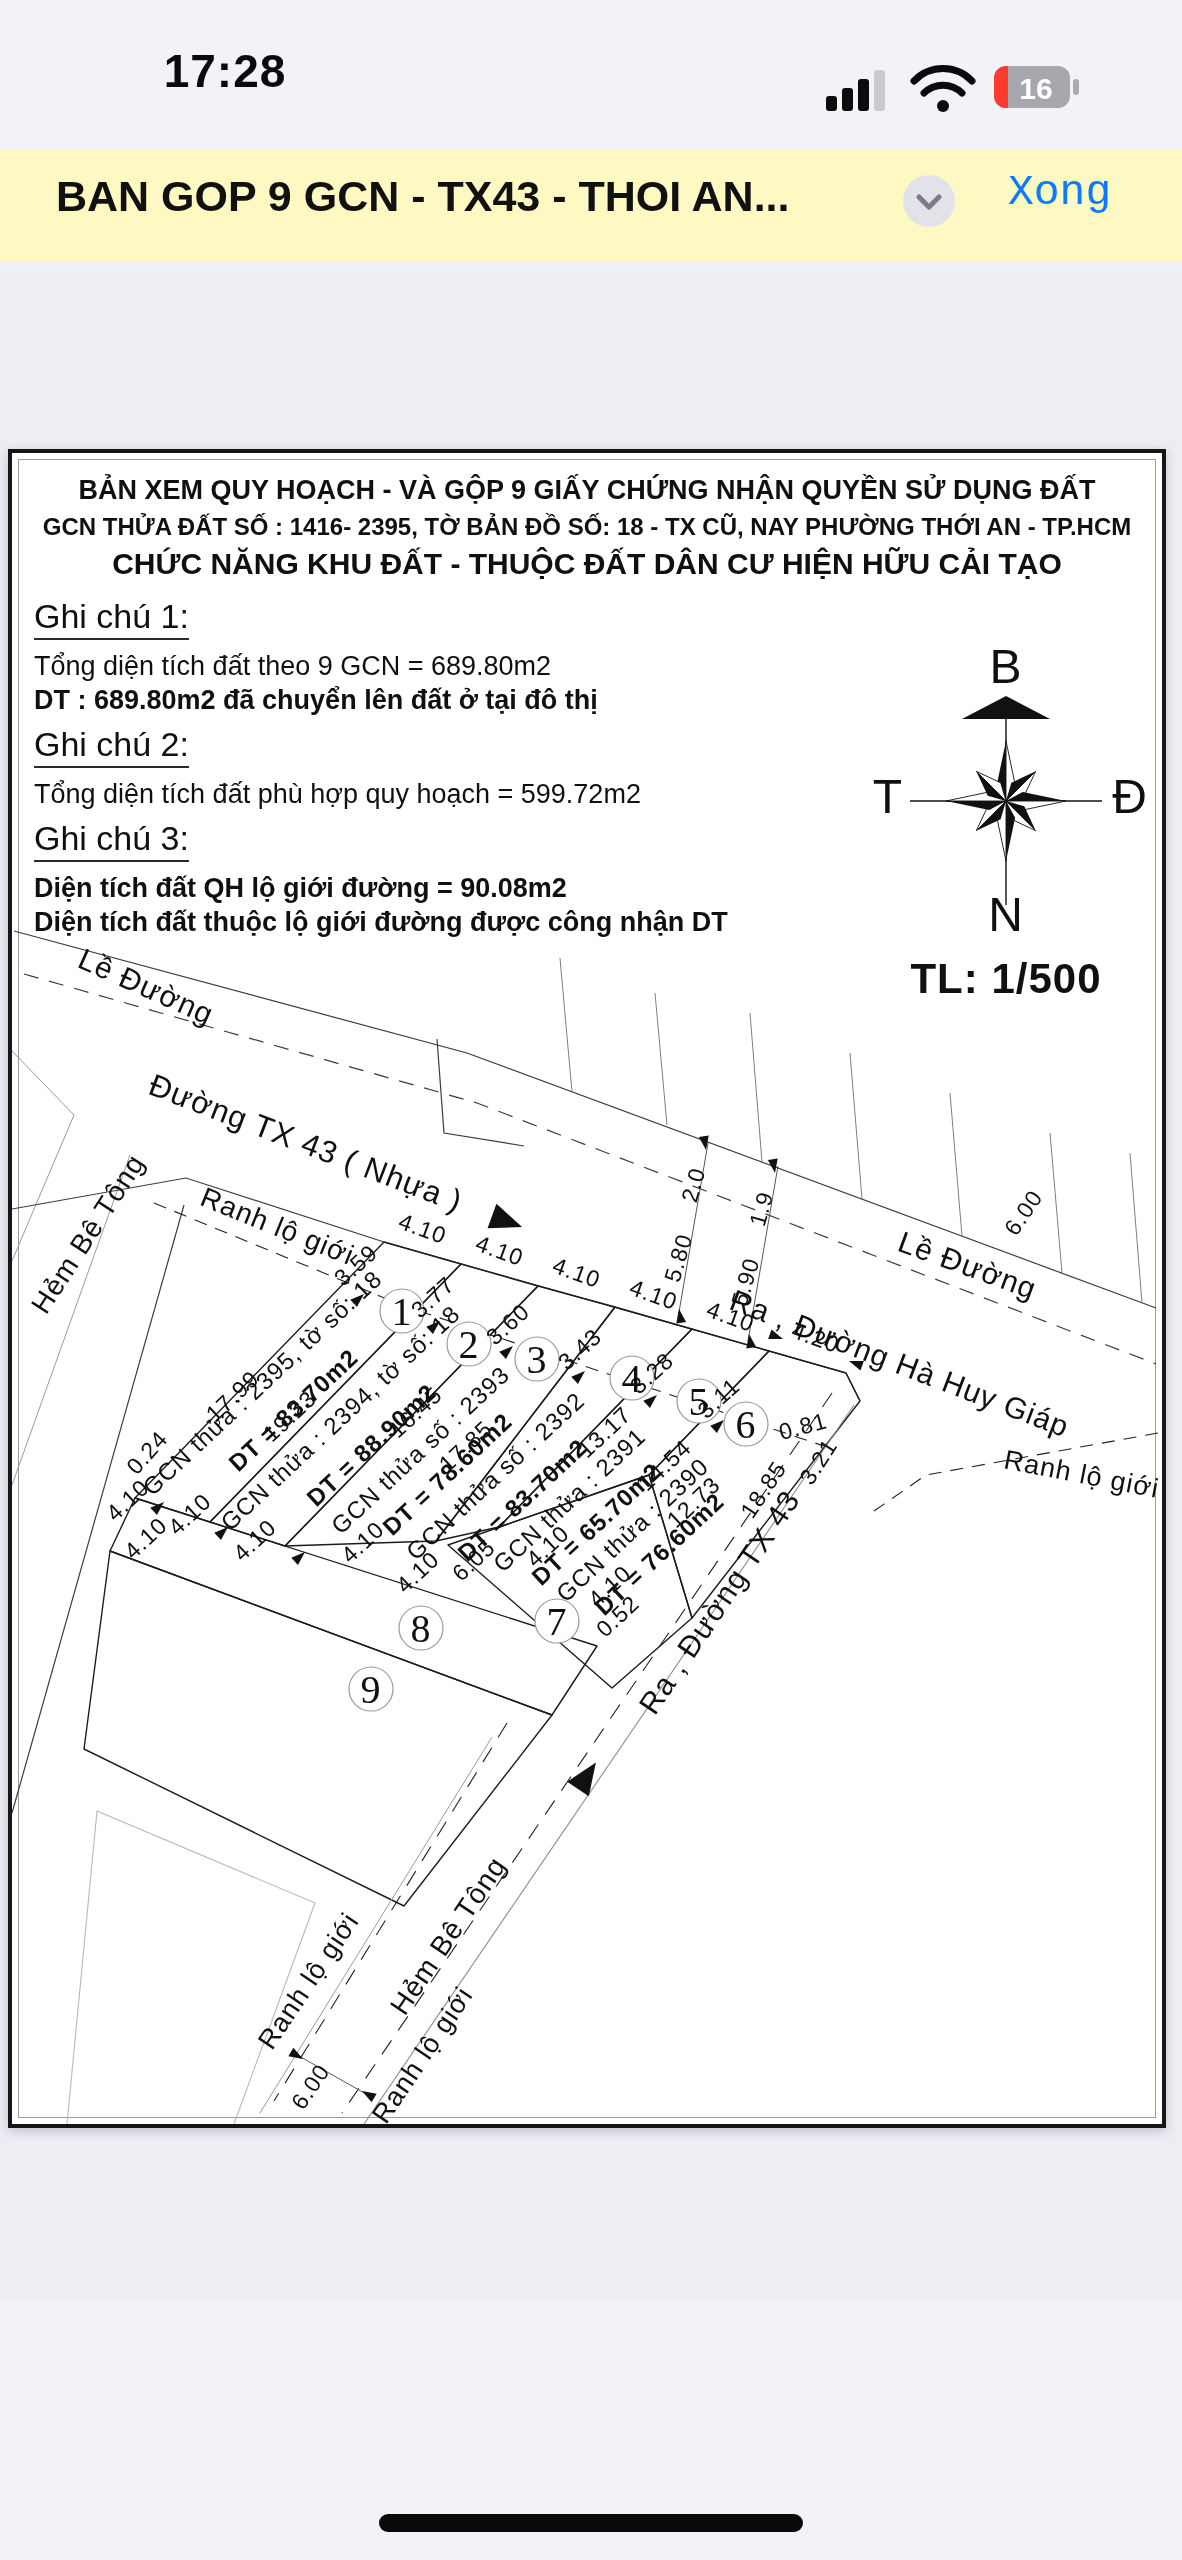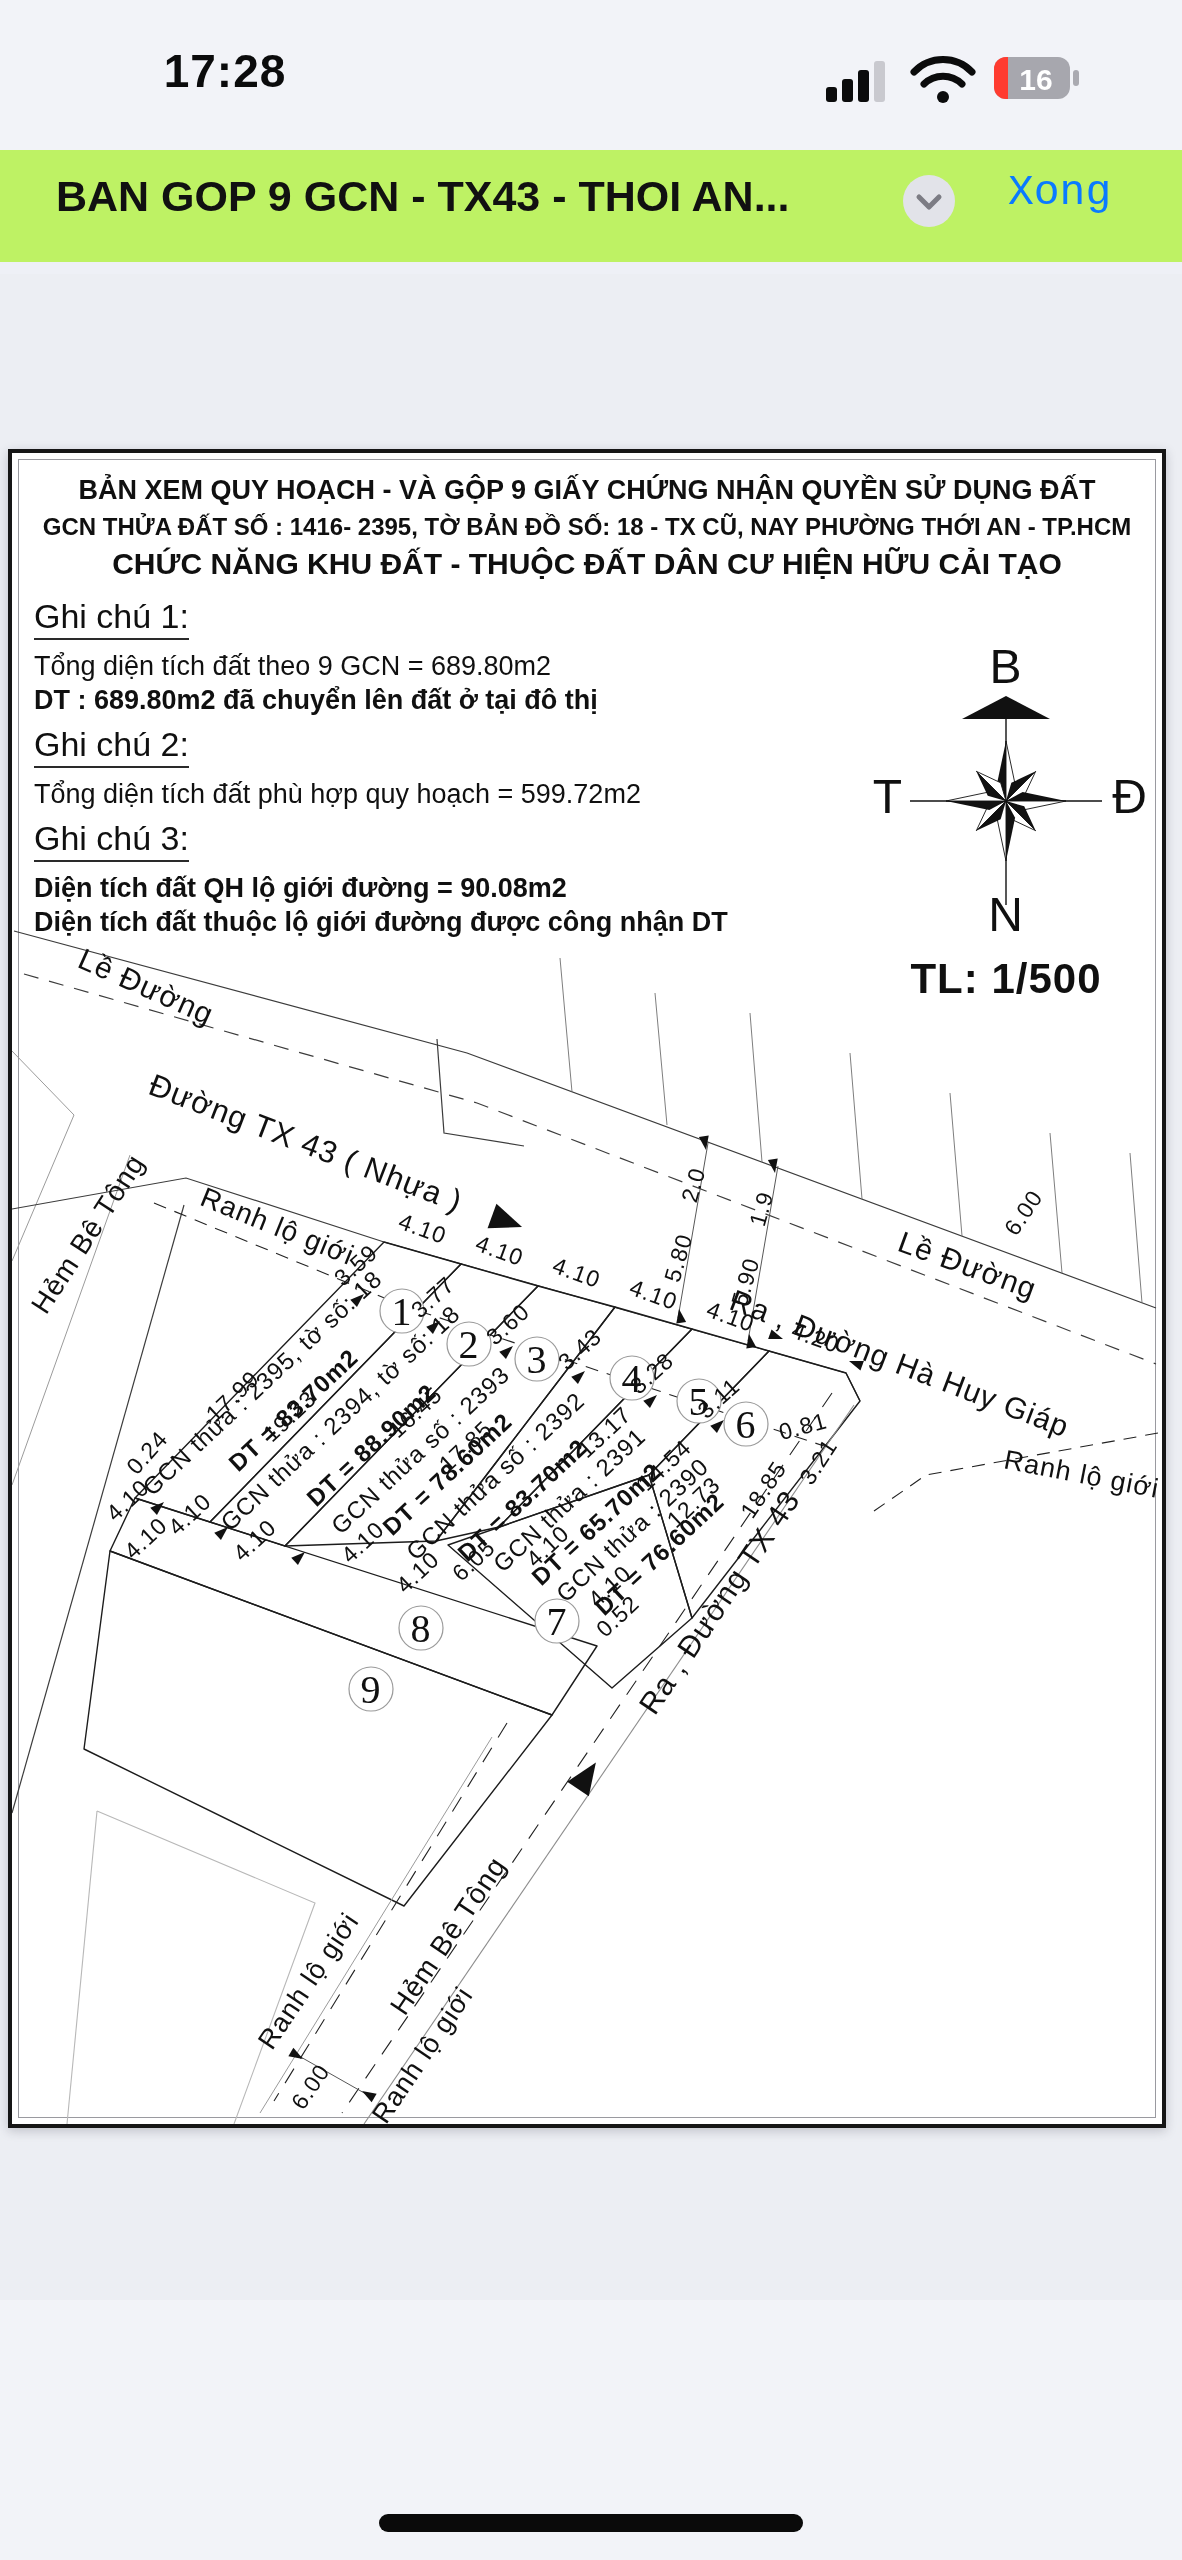--- a/index.html
+++ b/index.html
@@ -2,23 +2,23 @@
 <html><head>
 <meta charset="utf-8">
 <style>
   html,body{margin:0;padding:0;}
   body{font-family:"Liberation Sans","DejaVu Sans",sans-serif;}
   .screen{position:relative;width:1182px;height:2560px;background:#eef0f6;overflow:hidden;padding-left:48px;}
   
   .status-bar{position:absolute;left:0;top:0;width:1182px;height:150px;background:#f2f3f8;}
   .status-time{position:absolute;left:150px;top:44px;width:150px;text-align:center;
     font-size:46px;font-weight:600;color:#0b0b0c;letter-spacing:1px;}
-  .status-icons{position:absolute;right:100px;top:52px;display:flex;align-items:center;gap:16px;justify-content:flex-end;}
+  .status-icons{position:absolute;right:100px;top:61px;display:flex;align-items:center;gap:16px;justify-content:flex-end;}
   
-  .title-bar{position:absolute;left:0;top:150px;width:1182px;height:112px;background:#bef264;}
+  .title-bar{position:absolute;left:0;top:150px;width:1182px;height:112px;background:#fef9c3;}
   .doc-title{position:absolute;left:56px;top:22px;width:840px;font-size:43px;font-weight:700;color:#111;
     white-space:nowrap;overflow:hidden;}
   .chevron-btn{position:absolute;left:903px;top:25px;width:52px;height:52px;border-radius:50%;
     background:#e2e3e9;border:none;padding:0;cursor:pointer;}
   .done-btn{position:absolute;left:1008px;top:18px;background:none;border:none;padding:0;cursor:pointer;
     font-size:43px;color:#0a7aff;font-family:Liberation Mono, monospace;}
   
   .content{position:absolute;left:0;top:274px;width:1182px;height:2038px;background:#eceef3;}
   .page{position:absolute;left:8px;top:175px;width:1150px;height:1671px;background:#fff;
     border:4px solid #161616;box-shadow:0 3px 10px rgba(40,40,60,.22);}

